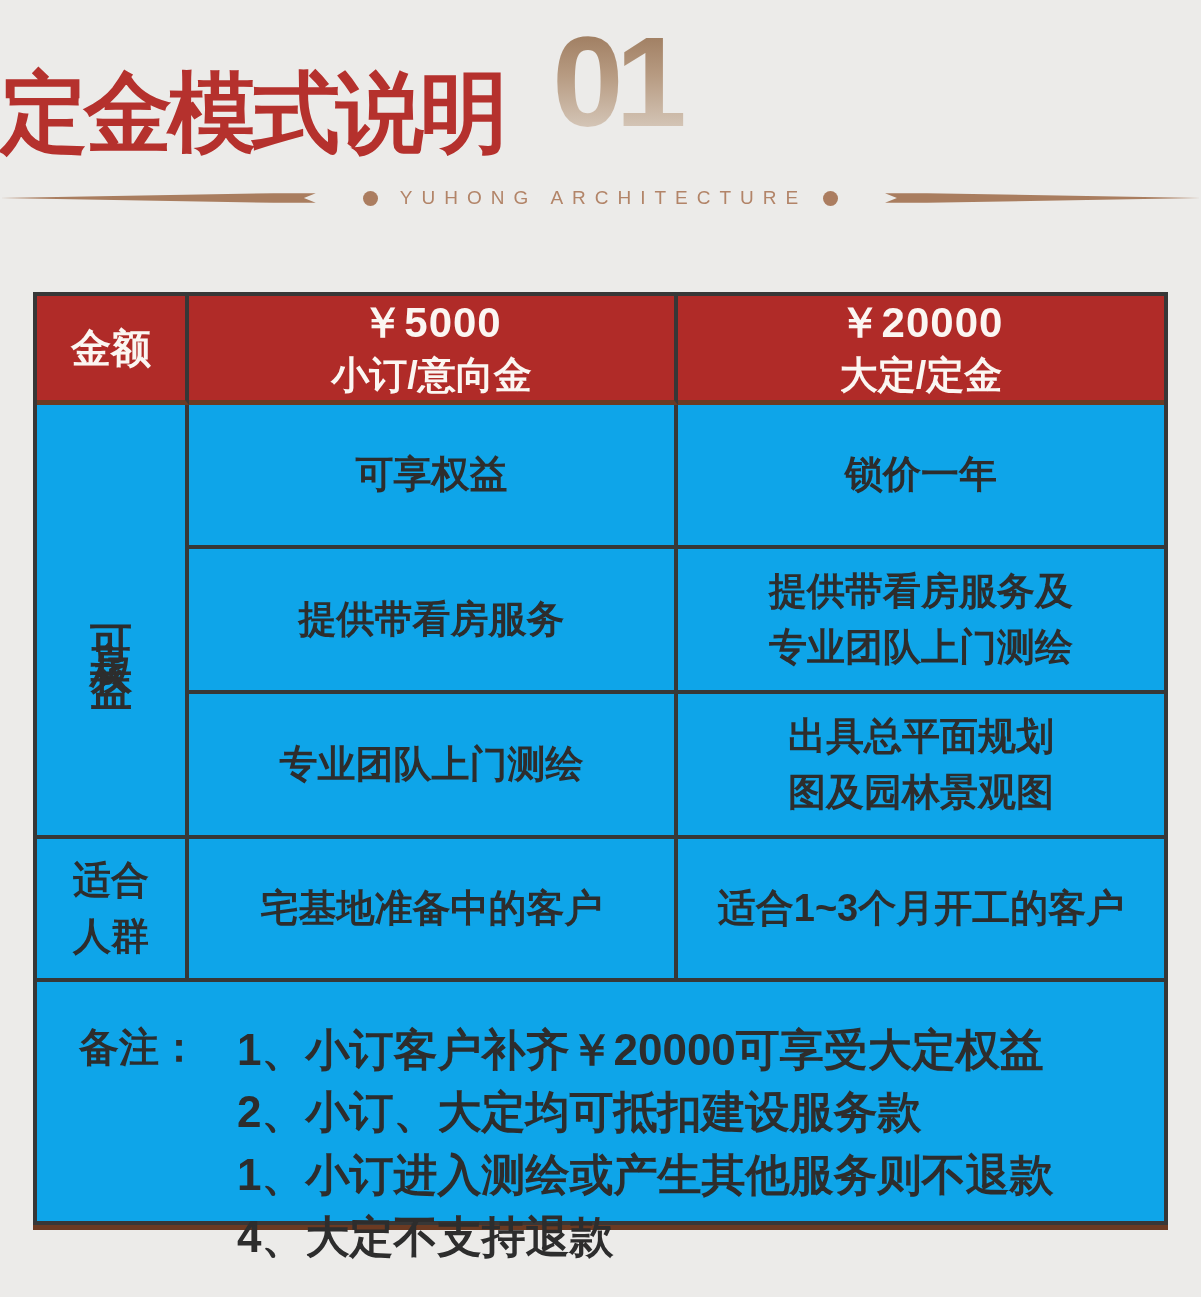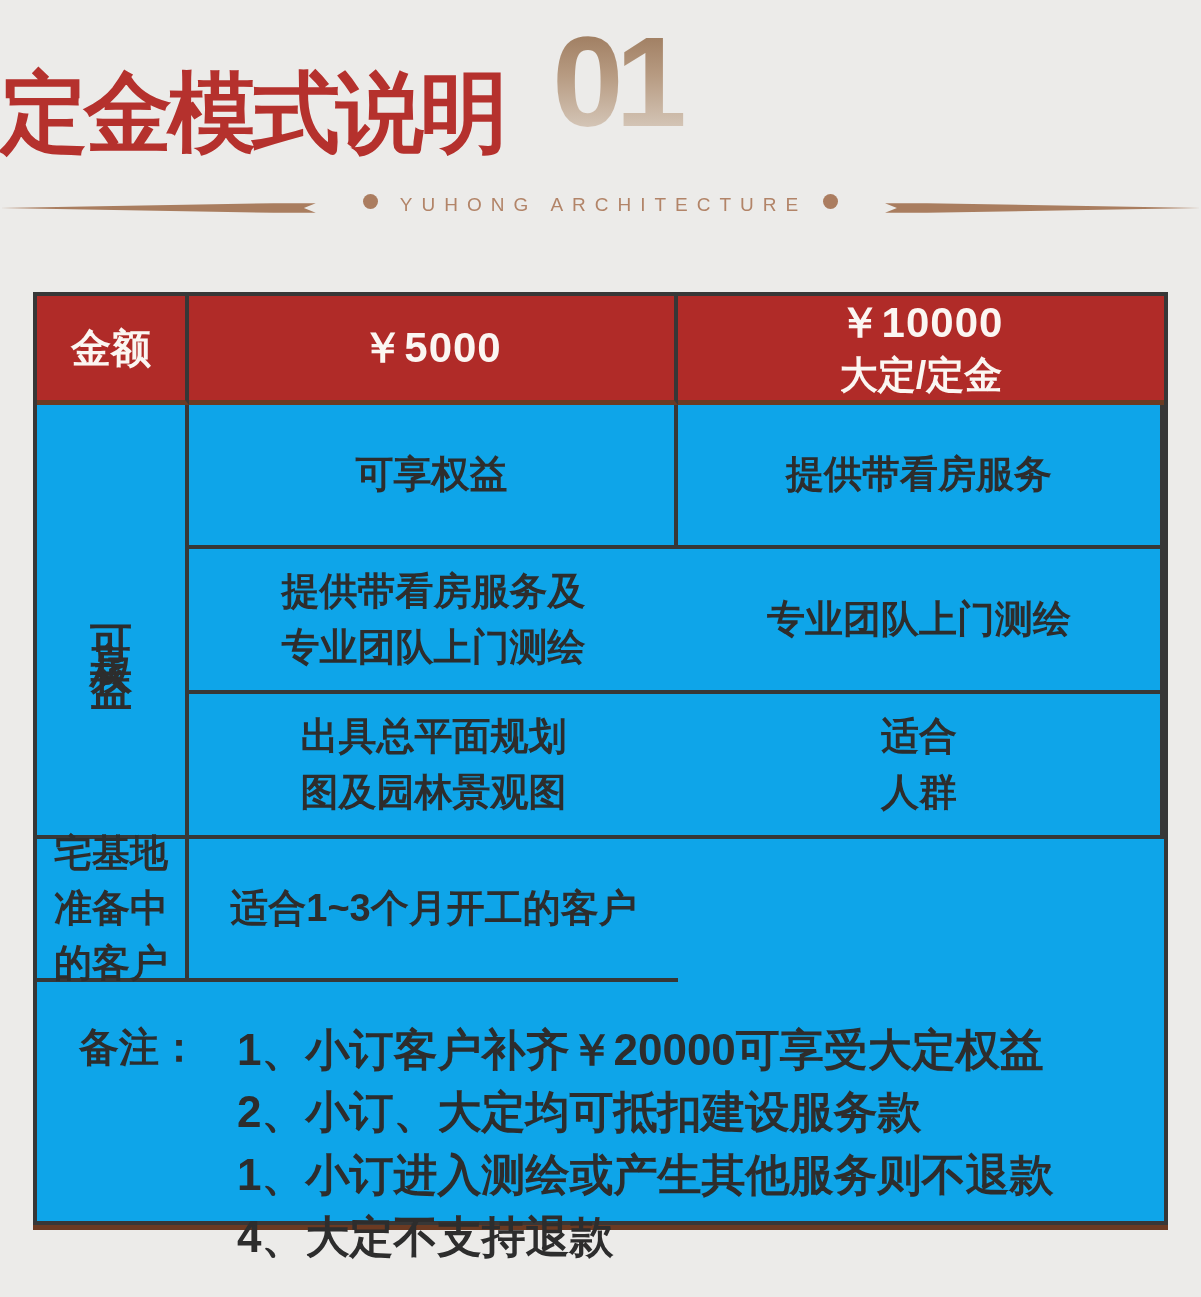--- a/index.html
+++ b/index.html
@@ -42,25 +42,26 @@
     font-size: 88px;
     font-weight: bold;
     letter-spacing: -4px;
     line-height: 1.25;
     color: #b5312d;
   }
 
   
   .divider {
     position: absolute;
-    top: 194px;
+    top: 182px;
     left: 0;
     width: 100%;
     height: 32px;
     display: flex;
+    align-items: center;
   }
   .divider .line { flex: 1 1 auto; height: 28px; display: block; }
   .divider .line svg { width: 100%; height: 100%; display: block; }
   .divider .dot {
     width: 15px; height: 15px;
     border-radius: 50%;
     background: #ab7d60;
     flex: 0 0 auto;
     margin: 0 16px;
   }
@@ -165,29 +166,31 @@
         <polygon points="0,14 300,9.2 346,9.2 333,14 346,18.8 300,18.8" fill="#a97d5f"></polygon>
       </svg>
     </span>
   </div>
 
   <div class="deposit-table">
 
     <div class="cell hdr b-r amount-label">金额</div>
     <div class="cell hdr b-r">
       <div class="price">￥5000</div>
+      <div class="name">小订/意向金</div>
     </div>
     <div class="cell hdr">
-      <div class="price">￥10000</div>
+      <div class="price">￥20000</div>
       <div class="name">大定/定金</div>
     </div>
 
     <div class="cell b-r b-b rowspan3 v-label">可享权益</div>
 
     <div class="cell b-r b-b">可享权益</div>
+    <div class="cell b-b">锁价一年</div>
 
     <div class="cell b-r b-b">提供带看房服务</div>
     <div class="cell b-b">提供带看房服务及
 专业团队上门测绘</div>
 
     <div class="cell b-r b-b">专业团队上门测绘</div>
     <div class="cell b-b">出具总平面规划
 图及园林景观图</div>
 
     <div class="cell b-r b-b">适合

